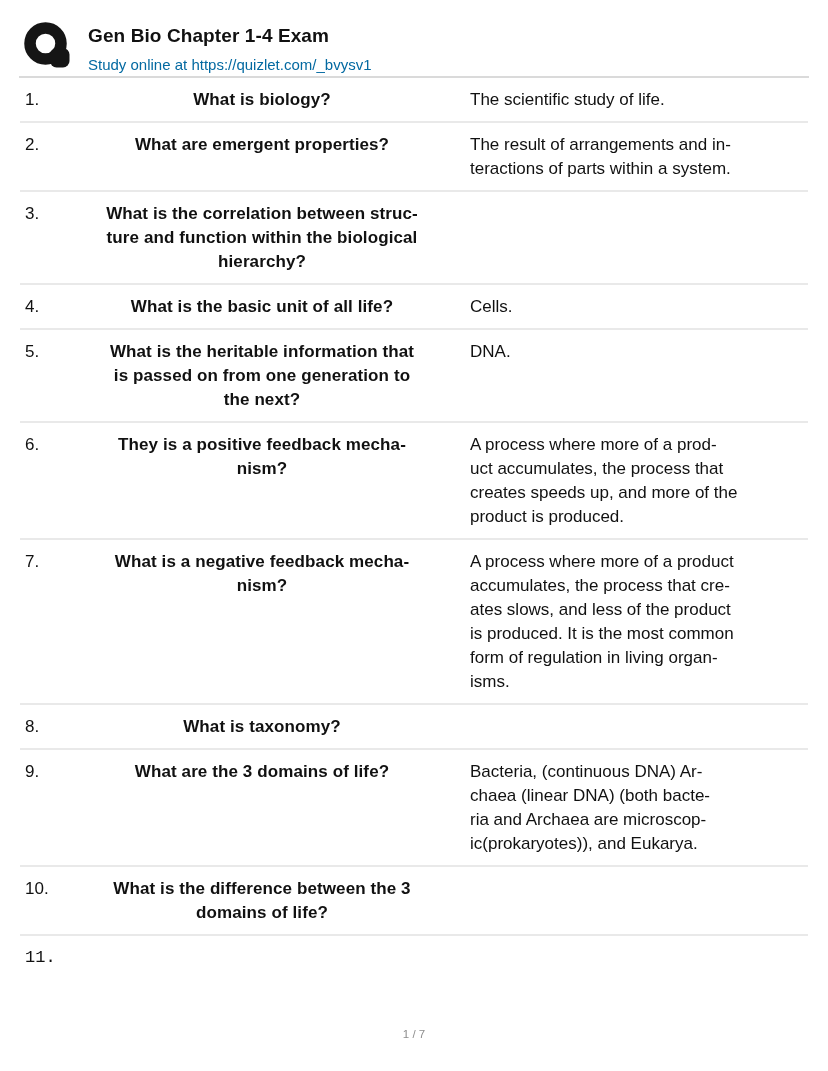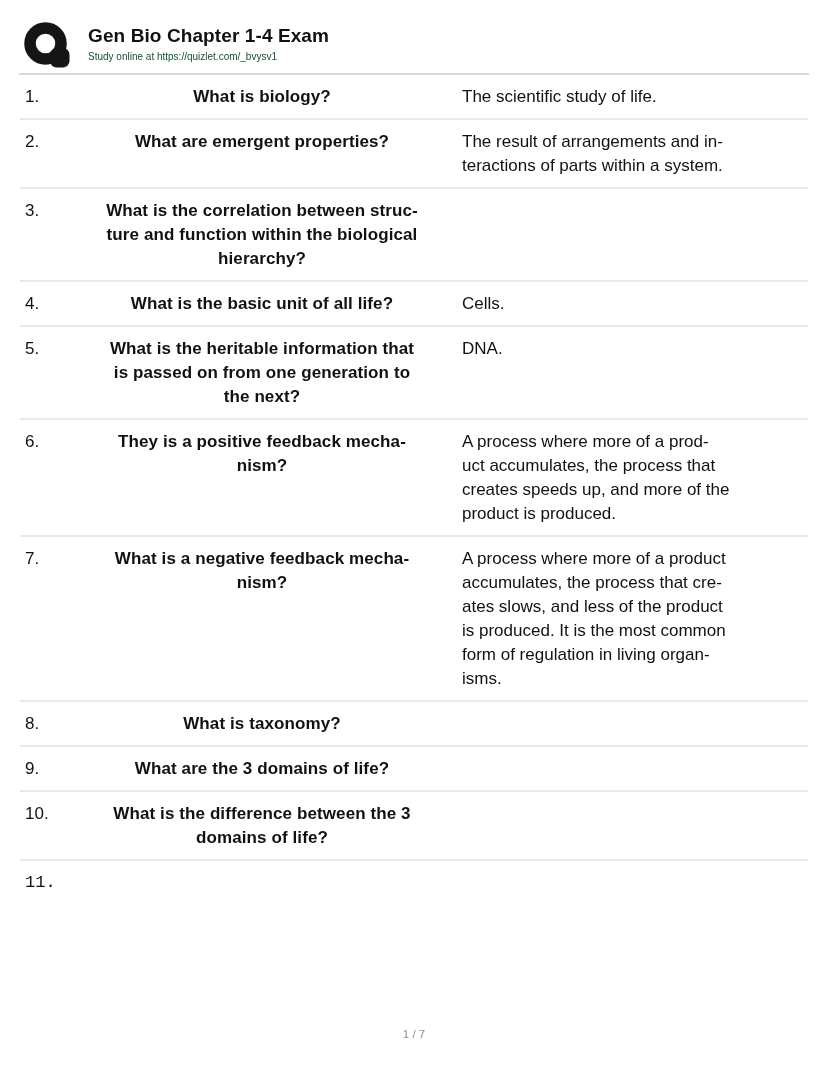--- a/index.html
+++ b/index.html
@@ -20,21 +20,21 @@
     border-bottom: 2px solid #dadada;
     display: flex;
     align-items: flex-start;
   }
   .logo { width: 48px; height: 48px; flex: 0 0 48px; }
   .head-text { margin-left: 16px; padding-top: 2px; }
   .title {
     font-size: 19px; font-weight: bold; line-height: 23px;
     margin: 0; letter-spacing: 0.1px;
   }
-  .subtitle { font-size: 10px; line-height: 16px; margin-top: 2px; color: #14532d; }
+  .subtitle { font-size: 15px; line-height: 16px; margin-top: 10px; color: #0369a1; }
 
   
   .row {
     margin: 0 20px;
     padding: 10px 0 9px;
     border-bottom: 2px solid #e9e9e9;
     display: flex;
     align-items: flex-start;
     font-size: 17px;
     line-height: 24px;
@@ -49,20 +49,21 @@
     box-sizing: border-box; padding-right: 4px;
     font-weight: bold;
     white-space: pre-line;
     letter-spacing: 0.1px;
     text-align: center;
   }
   .a {
     flex: 1 1 auto;
     padding-right: 26px;
     white-space: pre-line;
+    margin-left: 8px;
   }
 
   
   .footer {
     position: absolute;
     left: 0; right: 0;
     top: 1028px;
     text-align: center;
     font-size: 11.5px;
     color: #8d8d8d;
@@ -136,20 +137,24 @@
 form of regulation in living organ-
 isms.</div>
     </div>
     <div class="row">
       <div class="num">8.</div>
       <div class="q">What is taxonomy?</div>
     </div>
     <div class="row">
       <div class="num">9.</div>
       <div class="q">What are the 3 domains of life?</div>
+      <div class="a">Bacteria, (continuous DNA) Ar-
+chaea (linear DNA) (both bacte-
+ria and Archaea are microscop-
+ic(prokaryotes)), and Eukarya.</div>
     </div>
     <div class="row">
       <div class="num">10.</div>
       <div class="q">What is the difference between the 3
 domains of life?</div>
       <div class="a"></div>
     </div>
     <div class="row last">
       <div class="num">11.</div>
       <div class="q"></div>

